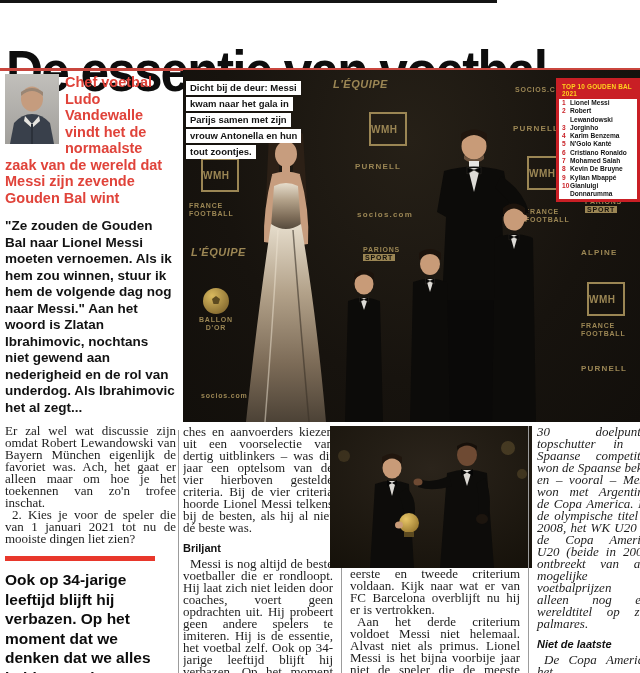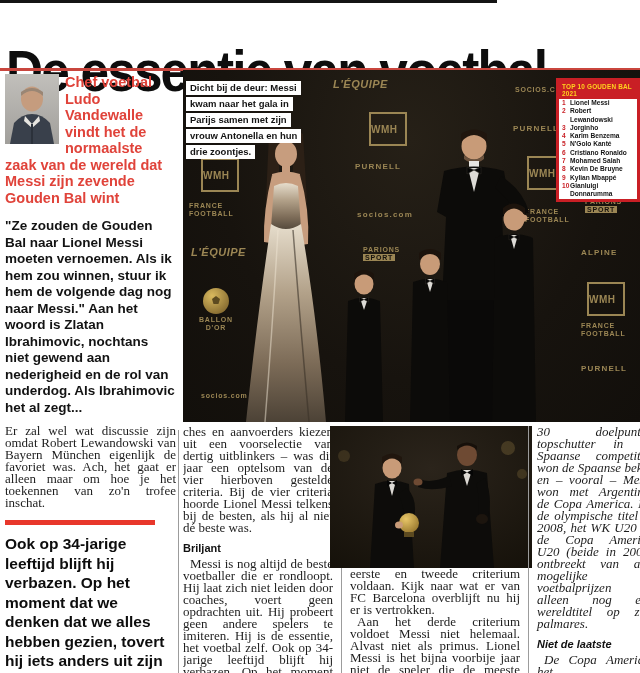--- a/index.html
+++ b/index.html
@@ -88,20 +88,21 @@
         </defs>
       <ellipse cx="27" cy="25" rx="11" ry="12.5" fill="#c59c7e"></ellipse>
       <path d="M16 22 Q27 12 38 22 L38 18 Q27 10 16 18 Z" fill="#9a8674"></path>
       <path d="M5 70 L9 49 Q17 40 27 40 Q37 40 45 49 L49 70 Z" fill="#39404b"></path>
       <path d="M20 42 L27 50 L34 42 L35 47 L27 54 L19 47 Z" fill="#e6e4df"></path>
       <rect x="26" y="50" width="2" height="20" fill="#2b313a"></rect>
     </svg>
     <div class="standfirst">Chef voetbal Ludo Vandewalle vindt het de normaalste zaak van de wereld dat Messi zijn zevende Gouden Bal wint</div>
     <div class="lead-quote">"Ze zouden de Gouden Bal naar Lionel Messi moeten vernoemen. Als ik hem zou winnen, stuur ik hem de volgende dag nog naar Messi." Aan het woord is Zlatan Ibrahimovic, nochtans niet gewend aan nederigheid en de rol van underdog. Als Ibrahimovic het al zegt...</div>
     <p class="serif first">Er zal wel wat discussie zijn omdat Robert Lewandowski van Bayern München eigenlijk de favoriet was. Ach, het gaat er alleen maar om hoe je het toekennen van zo'n trofee inschat.</p>
+    <p class="serif q">2. Kies je voor de speler die van 1 januari 2021 tot nu de mooiste dingen liet zien?</p>
     <div class="red-rule"></div>
     <div class="pullquote">Ook op 34-jarige leeftijd blijft hij verbazen. Op het moment dat we denken dat we alles hebben gezien, tovert hij iets anders uit zijn schoenen</div>
 
   </div>
 
   <div class="photo">
     <div class="photo-bg"></div>
 
     <div class="logo wmh-box" style="left:18px;top:88px;">
         <span>WMH</span>
@@ -190,21 +191,21 @@
       <path d="M312 168 Q331 160 350 168 L353 352 L309 352 Z" fill="#0c0b09"></path>
       <path d="M327 165 L331 179 L335 165 Z" fill="#dddbd6"></path>
       <path d="M326 164 L331 167 L326 170 Z M336 164 L331 167 L336 170 Z" fill="#050505" stroke="#2e2a24" stroke-width="0.5"></path>
     </svg>
 
     <div class="cap-overlay">
       <div class="cap-line">Dicht bij de deur: Messi</div>
       <div class="cap-line">kwam naar het gala in</div>
       <div class="cap-line">Parijs samen met zijn</div>
       <div class="cap-line">vrouw Antonella en hun</div>
-      <div class="cap-line">drie zoontjes.</div>
+      <div class="cap-line">tout zoontjes.</div>
     </div>
   </div>
 
   <div class="top10">
     <div class="top10-header">TOP 10 GOUDEN BAL 2021</div>
     <div class="top10-row">
         <span class="top10-rank">1</span>
         <span>Lionel Messi</span>
       </div>
     <div class="top10-row">

